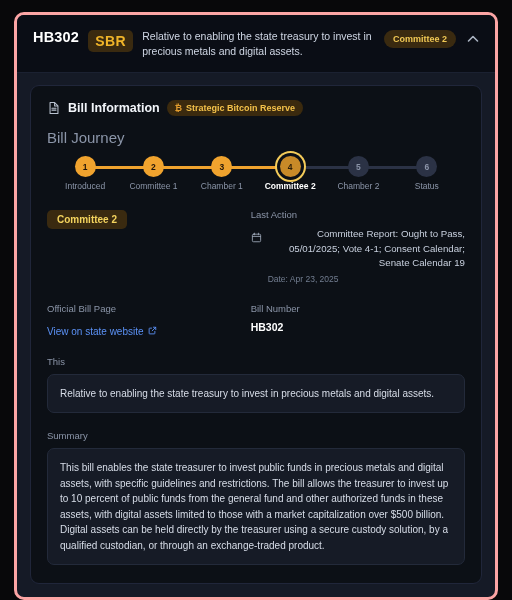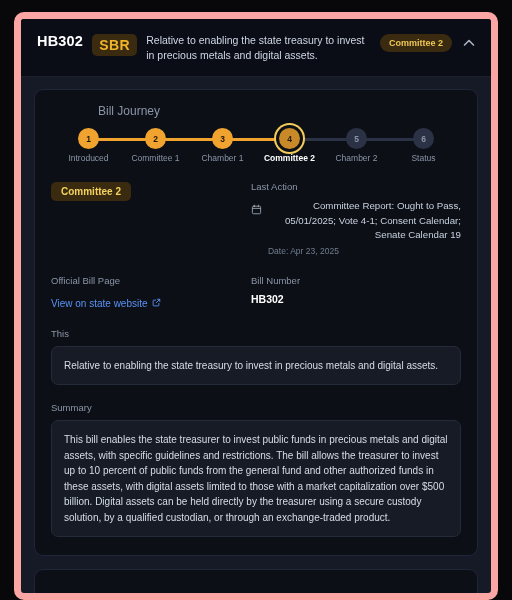--- a/index.html
+++ b/index.html
@@ -8,21 +8,21 @@
     background:#08080a;
     font-family:"Liberation Sans", sans-serif;
     overflow:hidden;
   }
 
   .page { width:512px; height:600px; padding:12px 14px 0 14px; background:#08080a; }
 
   
   .bill-card {
     background:#151a26;
-    border:7px solid #fca5a5;
+    border:3px solid #fca5a5;
     border-radius:10px;
     overflow:hidden;
     height:100%;
   }
 
   
   .bill-header {
     background:#0a0d15;
     display:flex; align-items:flex-start;
     gap:9px;
@@ -67,21 +67,21 @@
   .panel-title { color:#f2f5fa; font-size:12.5px; font-weight:bold; }
   .panel-icon { width:14px; height:14px; flex:none; }
   .tag-sbr {
     background:#3b2a0e; color:#f3c14a;
     font-size:9px; font-weight:bold;
     padding:3px 8px; border-radius:11px;
     display:flex; align-items:center; gap:4px;
   }
   .btc { color:#e09b2d; font-size:9px; }
 
-  .sublabel { color:#8b95a8; font-size:12px; margin-bottom:10px;margin-left:47px; }
+  .sublabel { color:#8b95a8; font-size:15px; margin-bottom:10px; }
 
   
   .stepper { display:flex; padding:0 4px; margin-bottom:6px; }
   .step { flex:1; display:flex; flex-direction:column; align-items:center; position:relative; }
   .node {
     width:21px; height:21px; border-radius:50%;
     display:flex; align-items:center; justify-content:center;
     font-size:8.5px; font-weight:bold; position:relative; z-index:2;
   }
   .node.done { background:#f0a32e; color:#20150a; }
@@ -141,20 +141,35 @@
         <svg viewBox="0 0 16 16" width="16" height="16" fill="none" stroke="#aab3c2" stroke-width="1.6" stroke-linecap="round" stroke-linejoin="round">
           <polyline points="3.5,10 8,5.5 12.5,10"></polyline>
         </svg>
       </div>
     </div>
 
     <div class="bill-body">
 
       <div class="panel">
 
+        <div class="panel-head">
+          <span class="panel-icon">
+            <svg viewBox="0 0 16 16" width="14" height="14" fill="none" stroke="#b9c2d0" stroke-width="1.2" stroke-linejoin="round">
+              <path d="M3.5 1.8h5.2L12.5 5.6v8.6H3.5z"></path>
+              <path d="M8.7 1.8v3.8h3.8"></path>
+              <line x1="5.6" y1="8.2" x2="10.3" y2="8.2" stroke-linecap="round"></line>
+              <line x1="5.6" y1="10.4" x2="10.3" y2="10.4" stroke-linecap="round"></line>
+            </svg>
+          </span>
+          <span class="panel-title">Bill Information</span>
+          <span class="tag-sbr">
+            <span class="btc">₿</span>
+            <span>Strategic Bitcoin Reserve</span>
+          </span>
+        </div>
 
         <div class="sublabel">Bill Journey</div>
 
         <div class="stepper">
           <div class="step">
             <div class="bar on"></div>
             <div class="node done">1</div>
             <div class="steplabel">Introduced</div>
           </div>
           <div class="step">

